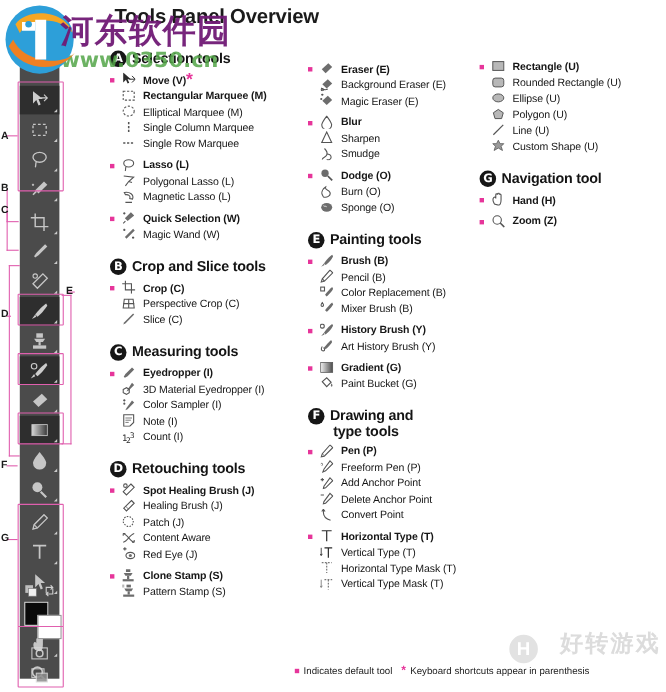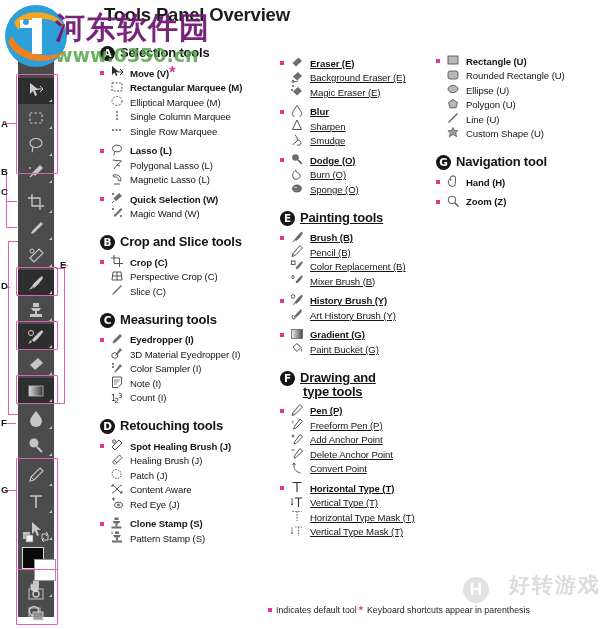--- a/index.html
+++ b/index.html
@@ -43,42 +43,42 @@
   .vlead{position:absolute;border-left:1.4px solid #e05fae;z-index:7;width:0;}
   .glabel{position:absolute;font-size:9.5px;font-weight:bold;color:#1a1a1a;z-index:8;}
 
   
   #title{position:absolute;left:104px;top:4px;font-size:18.5px;font-weight:bold;
          color:#1b1b1b;letter-spacing:-.2px;z-index:30;}
 
   
   .col{position:absolute;top:0;z-index:20;}
   #colA{left:100px;width:180px;}
-  #colB{left:280px;width:150px;text-decoration:underline;}
+  #colB{left:280px;width:150px;}
   #colC{left:436px;width:170px;}
 
   .sect-head{display:flex;align-items:flex-start;gap:5px;font-size:13px;font-weight:bold;
              color:#141414;letter-spacing:-.2px;}
   .badge{flex:0 0 auto;width:15px;height:15px;border-radius:50%;background:#161616;color:#fff;
          font-size:10.5px;font-weight:bold;text-align:center;line-height:15px;
          font-family:"DejaVu Sans",sans-serif;}
   .sect-title{padding-top:0px;line-height:14px;}
 
   .grp{margin-top:5px;}
   .row{display:flex;align-items:center;height:14.5px;white-space:nowrap;}
   .dot{flex:0 0 auto;width:9px;}
   .dot i{display:block;width:4px;height:4px;background:#e6359a;margin-left:0px;}
   .ico{flex:0 0 auto;width:21px;height:14px;position:relative;}
   .ico svg{position:absolute;left:2px;top:0px;}
   .lbl{font-size:9.6px;color:#161616;letter-spacing:-.1px;}
   .lbl.b{font-weight:bold;}
   .star{color:#e6359a;font-weight:bold;}
 
   
-  #footer{position:absolute;left:268px;top:605px;display:flex;align-items:flex-end;gap:2px;z-index:30;}
+  #footer{position:absolute;left:268px;top:605px;display:flex;align-items:flex-end;gap:8px;z-index:30;}
   #footer .fi{display:flex;align-items:center;gap:4px;font-size:8.8px;color:#1b1b1b;}
   #footer .fsq{width:4px;height:4px;background:#e6359a;}
   #footer .fst{color:#e6359a;font-weight:bold;font-size:11px;line-height:6px;}
 </style>
 </head>
 <body>
 
 <svg id="wm-logo" viewBox="0 0 72 72">
   <circle cx="34" cy="34" r="31" fill="#2d9fd9"></circle>
   <path d="M6 40 C16 62 52 66 66 46 C56 58 20 56 10 34 Z" fill="#ef8022"></path>

